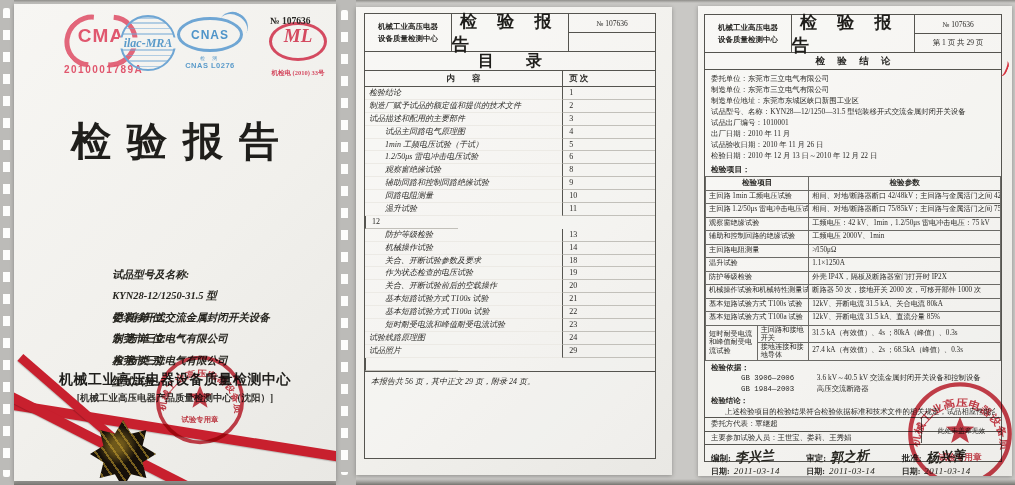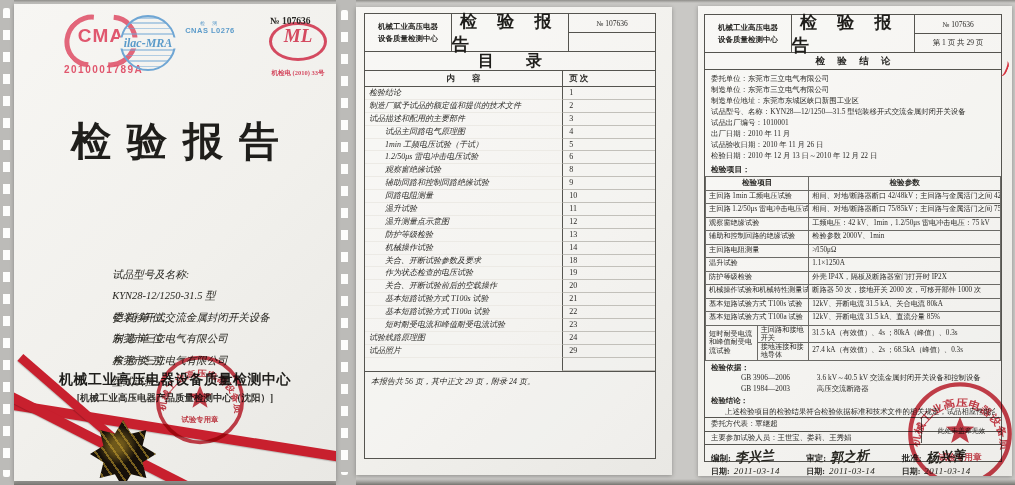--- a/index.html
+++ b/index.html
@@ -39,21 +39,21 @@
   .cnas-sub1{font-size:5px;letter-spacing:3px;margin-top:3px;}
   .cnas-sub2{font-size:7.5px;font-weight:bold;font-family:"Liberation Sans",sans-serif;letter-spacing:.5px;}
   .ml{position:absolute;left:248px;top:18px;width:72px;text-align:center;}
   .ml-oval{width:52px;height:33px;margin:0 auto;border:3.5px solid #d44a60;border-radius:50%;
            display:flex;align-items:flex-start;justify-content:center;}
   .ml-txt{font-style:italic;font-weight:bold;font-size:19px;color:#d44a60;}
   .ml-no{position:absolute;left:8px;top:-6px;font-size:9.5px;font-weight:bold;color:#262522;white-space:nowrap;}
   .ml-doc{margin-top:8px;font-size:6.5px;color:#d44a60;font-weight:bold;white-space:nowrap;}
   .p1title{position:absolute;left:0;right:0;top:110px;text-align:center;font-size:40px;font-weight:bold;
            letter-spacing:16px;text-indent:16px;color:#1f1e1b;}
-  .p1fields{position:absolute;left:72px;top:238px;font-size:10.5px;font-weight:normal;font-style:italic;color:#26251f;}
+  .p1fields{position:absolute;left:72px;top:238px;font-size:10.5px;font-weight:bold;font-style:italic;color:#26251f;}
   .p1field-row{height:21.5px;line-height:21.5px;white-space:pre;}
   .p1field-label{display:inline-block;width:96px;}
   .p1org{position:absolute;left:0;right:0;top:367px;text-align:center;font-size:14px;font-weight:bold;letter-spacing:.5px;color:#1f1e1b;}
   .p1orgsub{position:absolute;left:0;right:0;top:388px;text-align:center;font-size:9.5px;font-weight:bold;color:#33322e;}
   .ribbon{position:absolute;background:#c8202e;box-shadow:0 1px 1px rgba(0,0,0,.2);}
   .ribbon.r1{left:-14px;top:428px;width:430px;height:10px;transform:rotate(9deg);}
   .ribbon.r2{left:-24px;top:438px;width:240px;height:10px;transform:rotate(27deg);}
   .ribbon.r3{left:-12px;top:398px;width:150px;height:9px;transform:rotate(41deg);}
   .seal{position:absolute;left:76px;top:416px;width:66px;height:68px;background-color:#16100a;
         background-image:repeating-linear-gradient(55deg,rgba(196,158,48,.55) 0 2px,rgba(0,0,0,0) 2px 8px),
@@ -76,41 +76,41 @@
   .no-top{border-bottom:1px solid #55544f;}
   .rsec{flex:none;border-bottom:1.2px solid #55544f;text-align:center;font-weight:bold;color:#1f1e1b;}
 
   
   .p2box{left:8px;top:6px;right:16px;bottom:16px;}
   .p2sec{height:18px;line-height:18px;font-size:16px;}
   .p2colhead{display:flex;height:15px;border-bottom:1px solid #55544f;font-size:8.5px;font-weight:bold;flex:none;}
   .colc{width:68%;text-align:center;line-height:15px;}
   .colp{width:32%;border-left:1px solid #55544f;padding-left:6px;line-height:15px;box-sizing:border-box;}
   .toc{flex:none;display:flex;flex-direction:column;}
-  .toc-row{display:flex;height:12.9px;flex:none;justify-content:flex-end;}
+  .toc-row{display:flex;height:12.9px;flex:none;}
   .toc-title{width:68%;font-size:8px;font-style:italic;padding-left:4px;line-height:12.9px;white-space:pre;
              overflow:hidden;box-sizing:border-box;border-bottom:1px solid #eceae5;}
   .toc-page{width:32%;border-left:1px solid #55544f;border-bottom:1px solid #c2c0ba;font-size:8px;
             padding-left:6px;line-height:12.9px;box-sizing:border-box;}
   .p2foot{flex:1;border-top:1.2px solid #55544f;font-size:8px;font-style:italic;padding:4px 6px;}
 
   
   .p3box{left:6px;top:8px;right:10px;bottom:14px;}
   .p3sec{height:16px;line-height:16px;font-size:9.5px;letter-spacing:5px;text-indent:5px;}
   .p3info{padding:3px 0 1px 6px;font-size:7.4px;line-height:11px;flex:none;}
   .p3items-label{font-size:7.8px;font-weight:bold;padding:2px 0 1px 6px;flex:none;}
   table.p3t{width:100%;border-collapse:collapse;table-layout:fixed;flex:none;padding-left:26px;}
   table.p3t td,table.p3t th{border:1px solid #6b6a66;padding:0 3px;height:12.5px;font-size:7.2px;line-height:1.1;
             overflow:hidden;white-space:nowrap;font-weight:normal;text-align:left;}
   table.p3t th{text-align:center;font-weight:bold;font-size:7.6px;}
   table.p3t .cspan{white-space:normal;line-height:1.15;}
   .p3basis{font-size:7.4px;line-height:10.5px;padding:2px 0 0 6px;flex:none;}
   .p3basis b{font-size:7.6px;}
   .basis-row{padding-left:30px;}
-  .basis-row .std{display:inline-block;width:74px;}
+  .basis-row .std{display:inline-block;width:74px;font-family:Liberation Mono, monospace;}
   .p3concl{font-size:7.4px;line-height:11px;padding:1px 6px 0 6px;flex:none;}
   .p3concl .ctext{text-indent:14px;white-space:nowrap;overflow:hidden;}
   .p3reps{border-top:1px solid #55544f;position:relative;flex:none;}
   .rep-row{height:12.5px;line-height:12.5px;font-size:7.4px;padding-left:6px;}
   .rep-row + .rep-row{border-top:1px solid #55544f;}
   .note-box{position:absolute;right:0;top:0;width:80px;height:25px;border-left:1px solid #55544f;
             display:flex;align-items:center;justify-content:center;font-size:6.8px;box-sizing:border-box;}
   .p3sign{flex:1;border-top:1.2px solid #55544f;display:flex;padding:3px 4px 2px 6px;}
   .sigcol{flex:1;display:flex;flex-direction:column;justify-content:space-between;}
   .sigrow1{font-size:8.5px;font-weight:bold;}
@@ -137,20 +137,21 @@
     <div class="cma">
       <div class="cma-arc-l"></div>
       <div class="cma-arc-r"></div>
       <span class="cma-txt">CMA</span>
       <div class="cma-no">2010001789A</div>
     </div>
     <div class="ilac">
       <div class="ilac-band">ilac-MRA</div>
     </div>
     <div class="cnas">
+      <div class="cnas-oval">CNAS</div>
       <div class="cnas-sub1">检 测</div>
       <div class="cnas-sub2">CNAS L0276</div>
     </div>
     <div class="ml">
       <div class="ml-no">№ 107636</div>
       <div class="ml-oval">
         <span class="ml-txt">ML</span>
       </div>
       <div class="ml-doc">机检电 (2010) 33号</div>
     </div>
@@ -268,21 +269,20 @@
             <div class="toc-title">　　回路电阻测量</div>
             <div class="toc-page">10</div>
           </div>
 
           <div class="toc-row">
             <div class="toc-title">　　温升试验</div>
             <div class="toc-page">11</div>
           </div>
 
           <div class="toc-row">
-            <div class="toc-title">　　温升测量点示意图</div>
             <div class="toc-page">12</div>
           </div>
 
           <div class="toc-row">
             <div class="toc-title">　　防护等级检验</div>
             <div class="toc-page">13</div>
           </div>
 
           <div class="toc-row">
             <div class="toc-title">　　机械操作试验</div>
@@ -397,21 +397,21 @@
               <td>相间、对地/断路器断口 75/85kV；主回路与金属活门之间 75 kV</td>
             </tr>
 
             <tr>
               <td colspan="2">观察窗绝缘试验</td>
               <td>工频电压：42 kV、1min，1.2/50μs 雷电冲击电压：75 kV</td>
             </tr>
 
             <tr>
               <td colspan="2">辅助和控制回路的绝缘试验</td>
-              <td>检验参数 2000V、1min</td>
+              <td>工频电压 2000V、1min</td>
             </tr>
 
             <tr>
               <td colspan="2">主回路电阻测量</td>
               <td>≯150μΩ</td>
             </tr>
 
             <tr>
               <td colspan="2">温升试验</td>
               <td>1.1×1250A</td>

